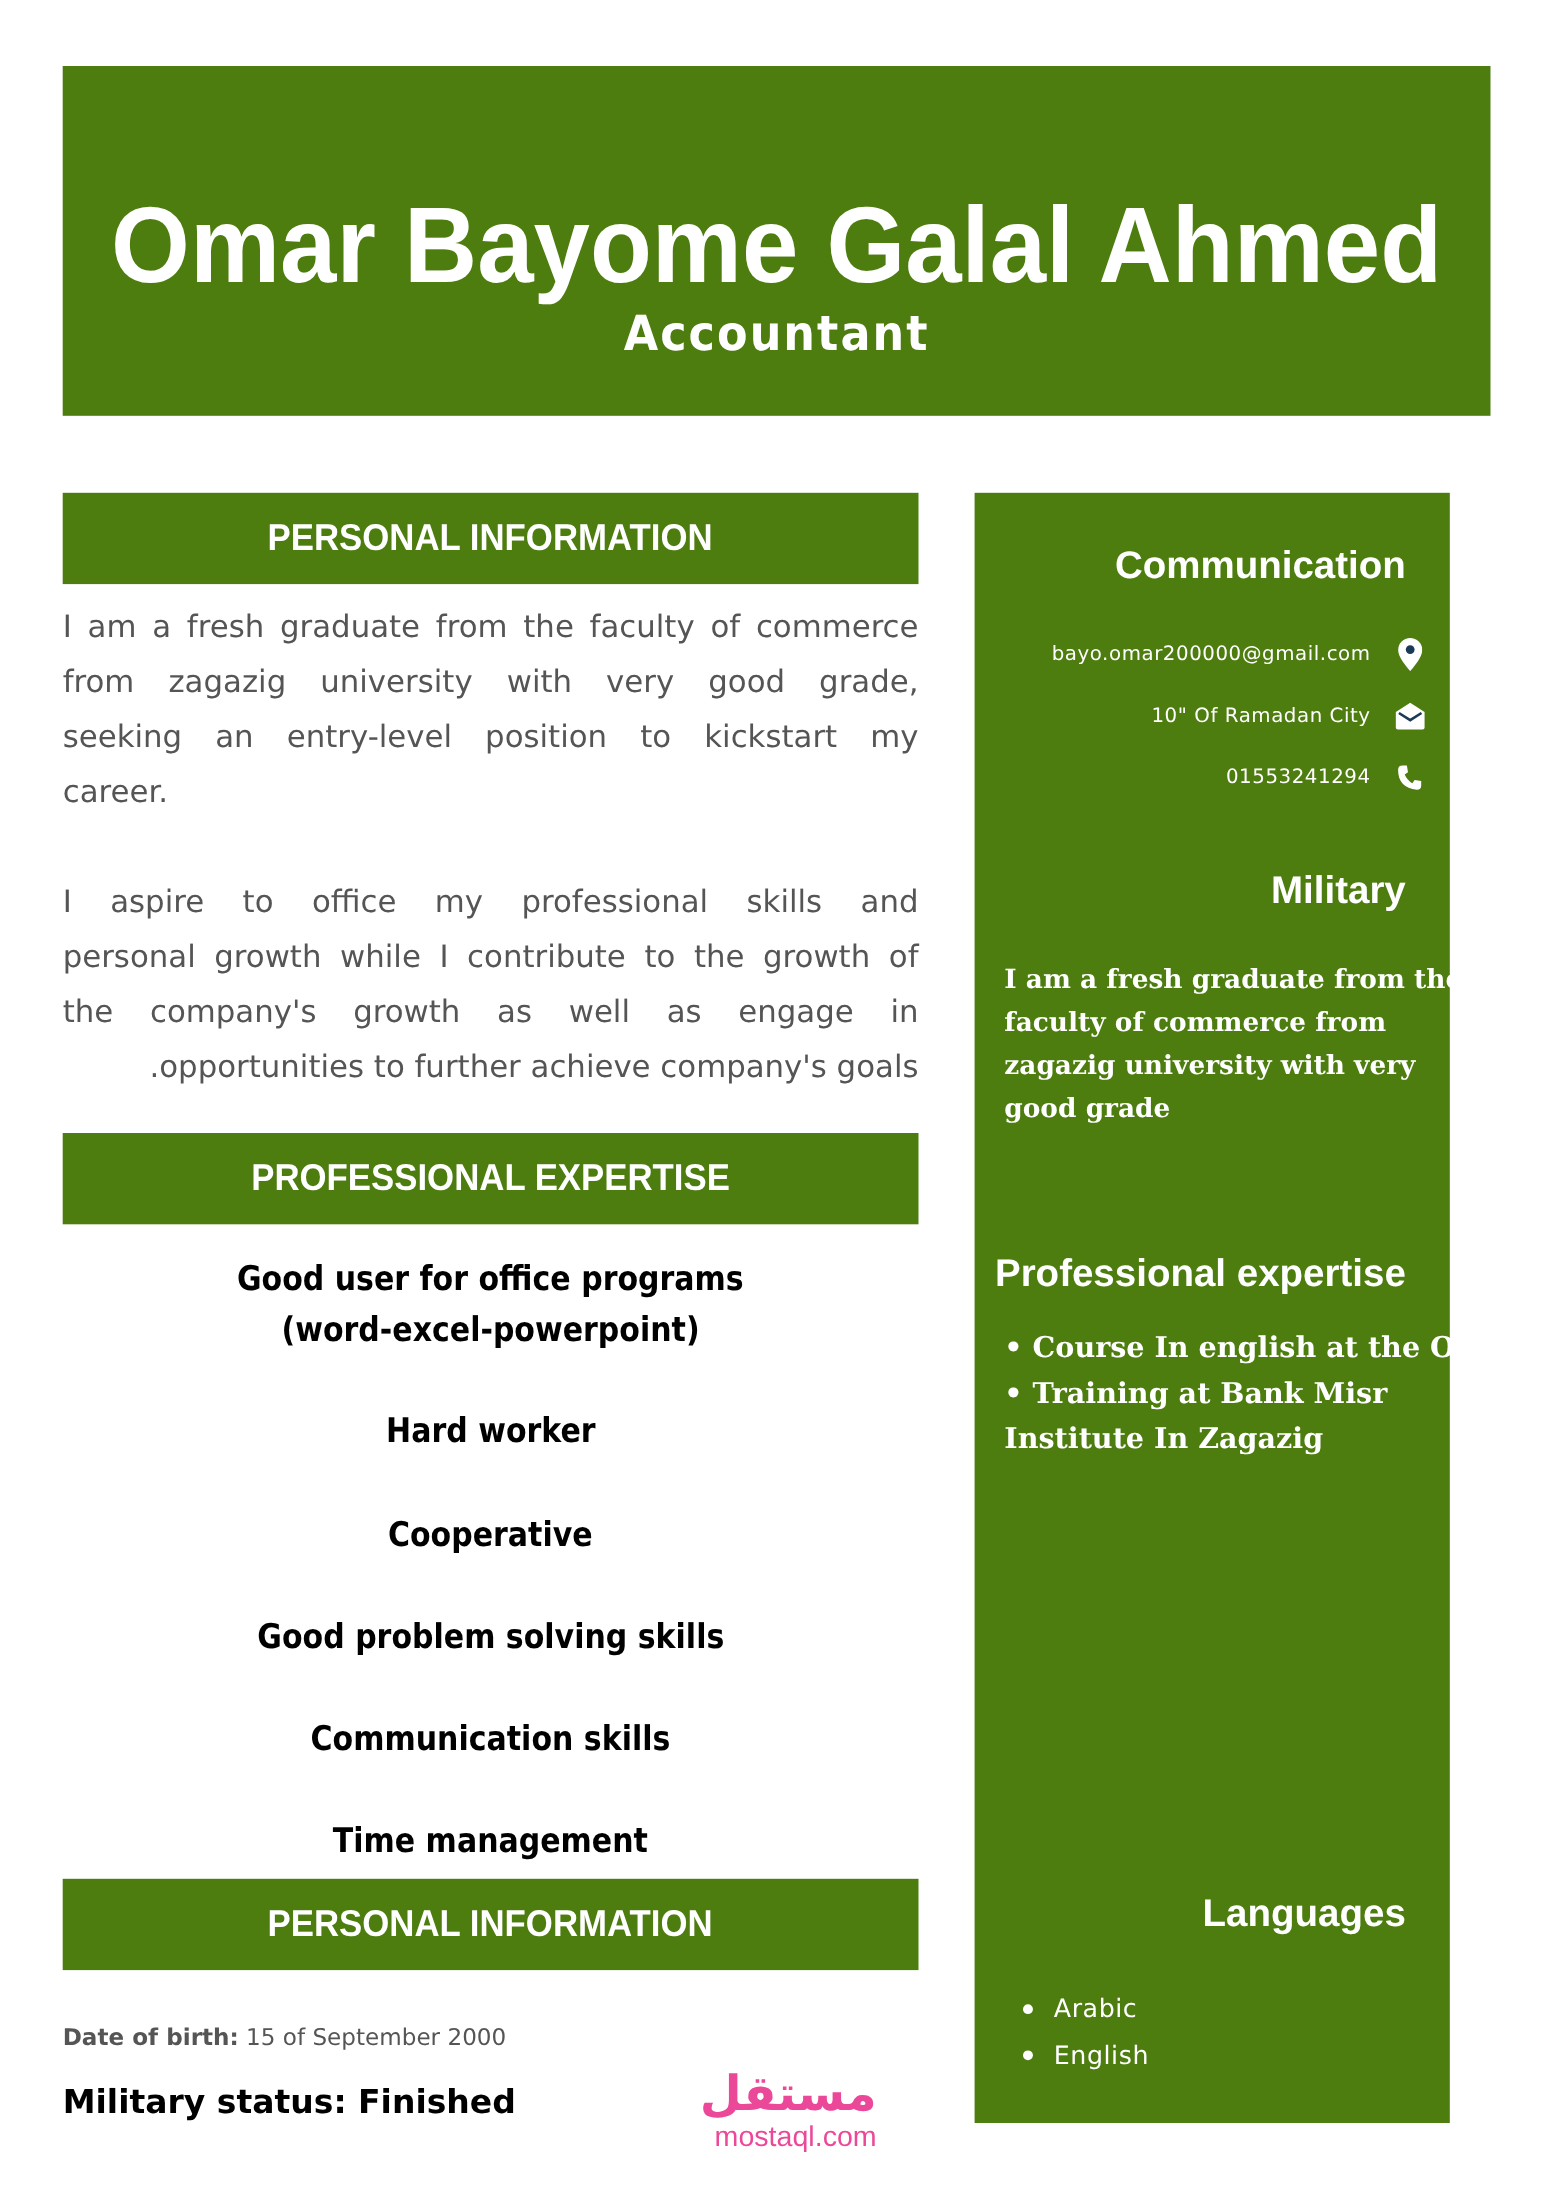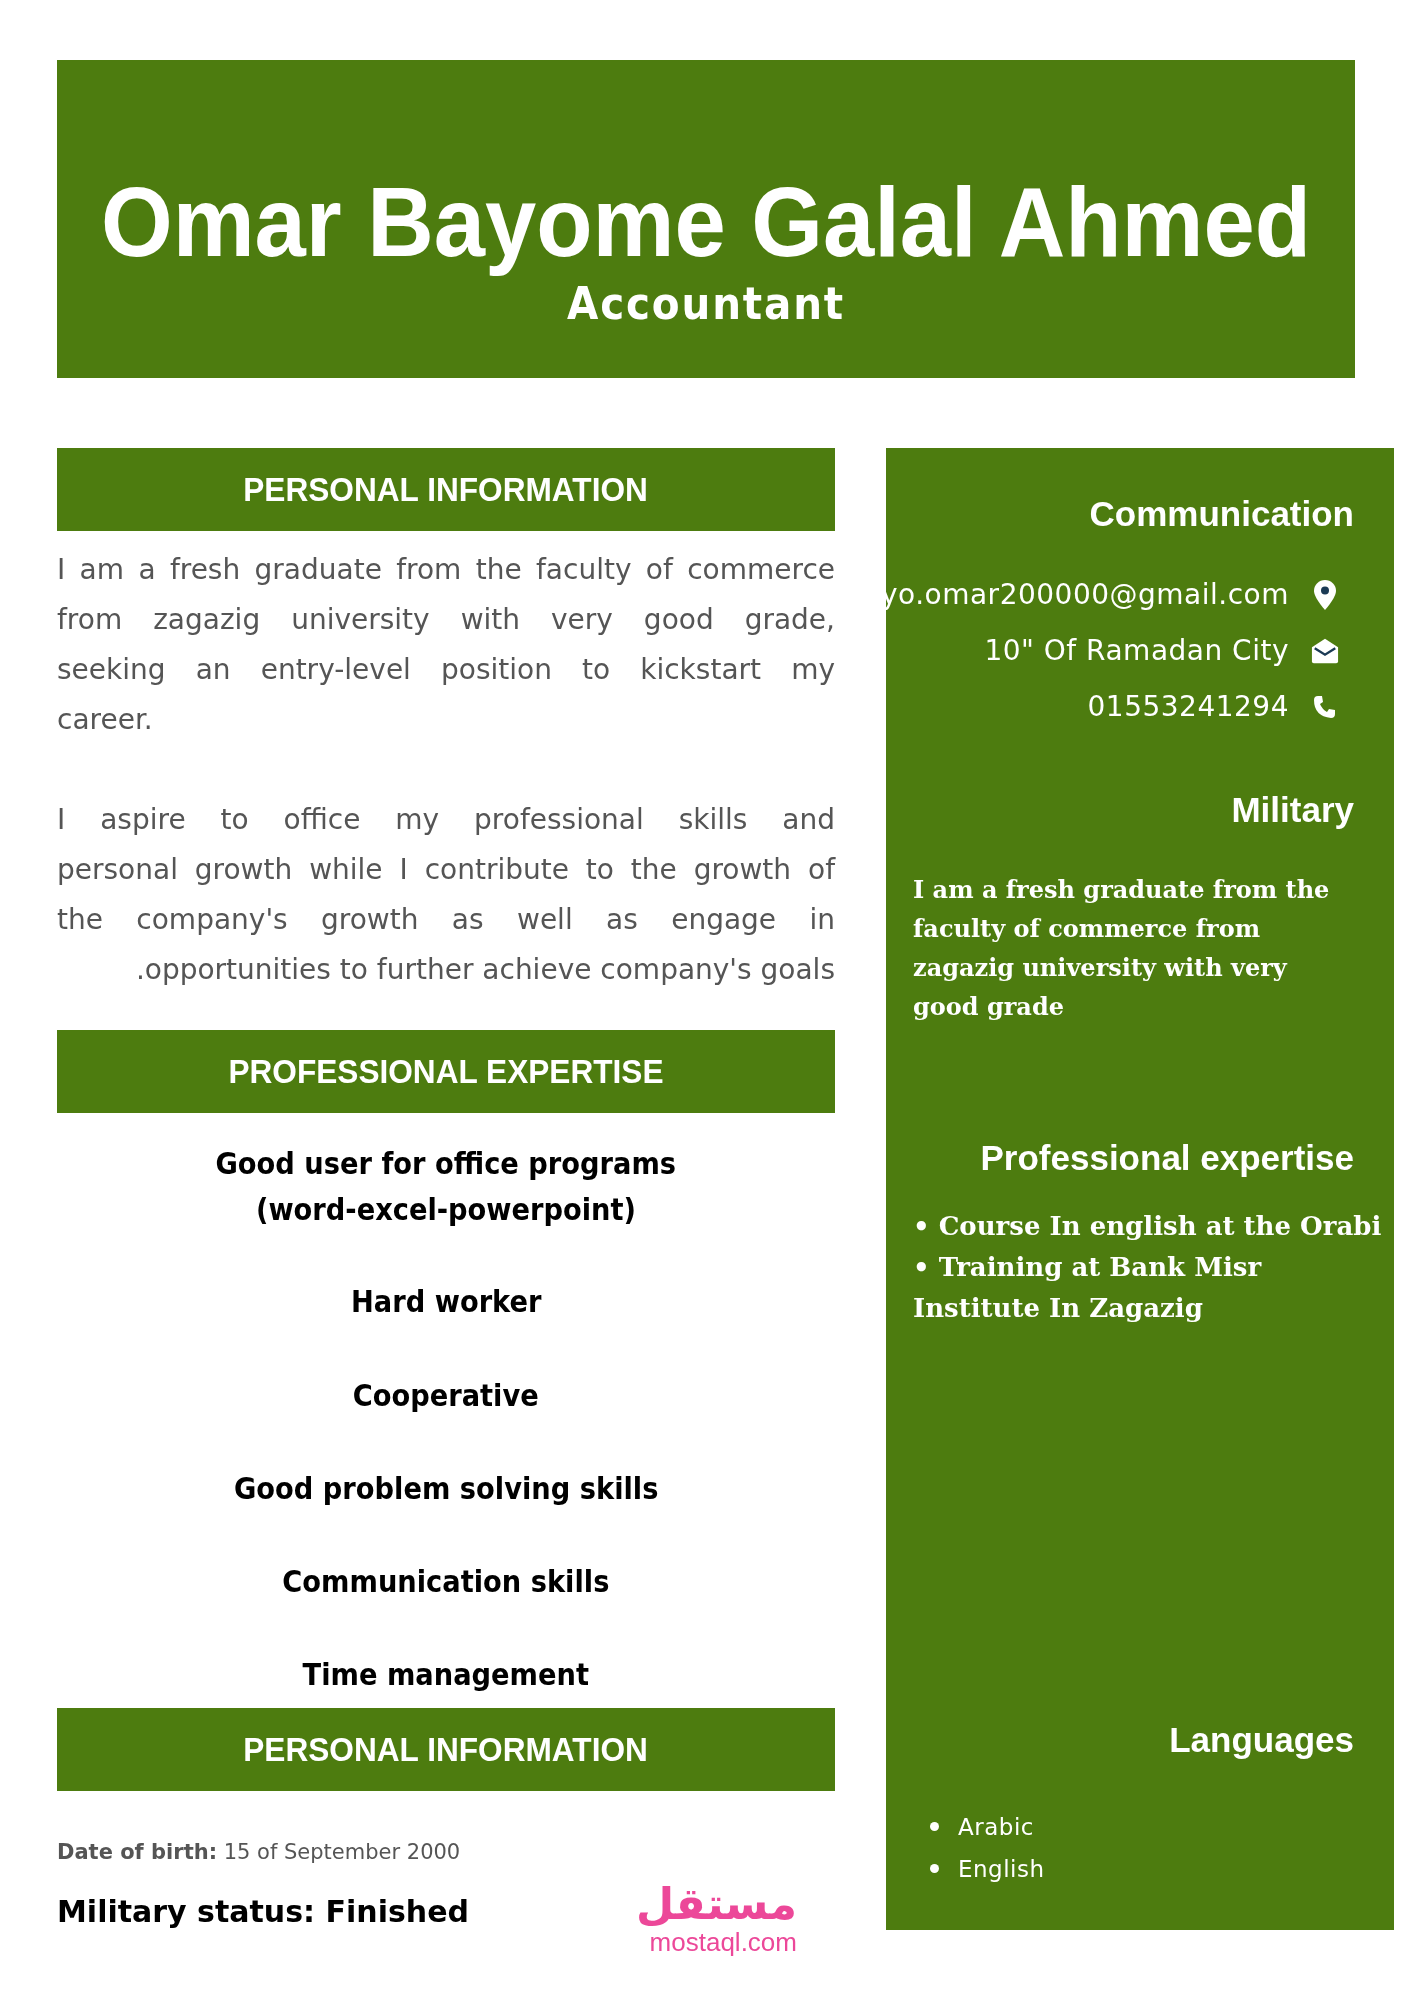--- a/index.html
+++ b/index.html
@@ -61,30 +61,30 @@
   }
   .military span, .dob span.w { display: inline-block; transform-origin: left center; }
   .watermark {
     position: absolute; left: 622px; top: 1880px; width: 175px; height: 80px;
     color: #ec4899; text-align: right;
   }
   .watermark .ar { font-size: 44px; font-weight: 700; line-height: 48px; font-family: "DejaVu Sans", sans-serif; }
   .watermark .en { font-size: 26px; line-height: 28px; font-family: "Liberation Sans", sans-serif; }
   
   .side {
-    position: absolute; left: 886px; top: 448px; width: 508px; height: 1482px;
+    position: absolute; left: 886px; top: 448px; width: 432px; height: 1482px;
     color: #ffffff;
   }
   .side-h {
     position: absolute; right: 40px; font-family: "Liberation Sans", sans-serif;
     font-weight: 700; font-size: 35px; line-height: 44px; text-align: right;
   }
   .contact-row {
-    position: absolute; right: 55px; display: flex; align-items: center; gap: 22px;
-    font-family: "DejaVu Sans", sans-serif; font-size: 28px; line-height: 30px;
+    position: absolute; right: 22px; display: flex; align-items: center; gap: 22px;
+    font-family: "DejaVu Sans", sans-serif; font-size: 18px; line-height: 30px;
   }
   .contact-row .txt { text-align: right; letter-spacing: 0.5px; }
   .contact-row .ic { width: 28px; height: 30px; display: flex; align-items: center; justify-content: center; }
   .serif-text {
     position: absolute; left: 27px; width: 410px; font-family: "DejaVu Serif", serif;
     font-weight: 700; font-size: 24px; line-height: 39px;
   }
   .serif-text .l { display: block; white-space: nowrap; }
   .lang-list { position: absolute; left: 40px; top: 1358px; list-style: none; margin: 0; padding: 0; }
   .lang-list li {

